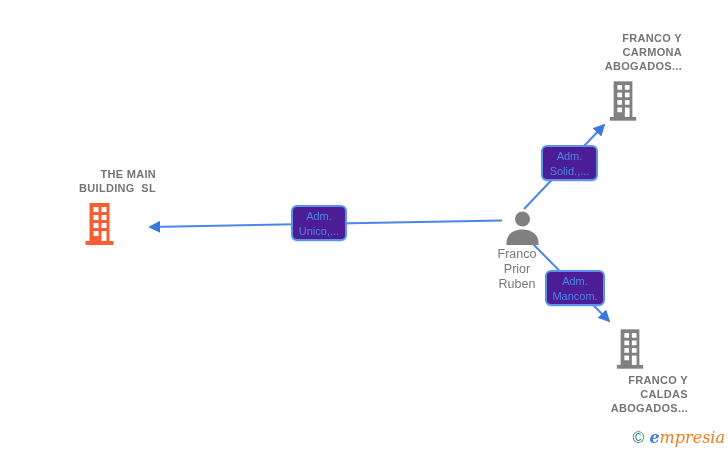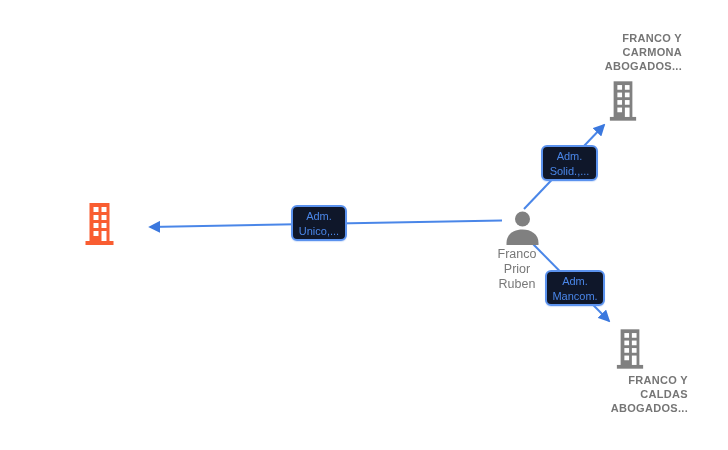--- a/index.html
+++ b/index.html
@@ -51,21 +51,21 @@
   .node-icon {
     position: absolute;
     z-index: 2;
   }
   .company-icon { color: #808080; }
   .company-icon.main { color: #f95d31; }
   .person-icon { color: #808080; }
   .edge-label {
     z-index: 3;
     box-sizing: border-box;
-    background: #0f172a;
+    background: #4c1d95;
     border: 2px solid #5b92ee;
     border-radius: 6px;
     color: #4a86e8;
     font-size: 11px;
     line-height: 15px;
     text-align: center;
     white-space: pre-line;
     padding: 2px 4px;
     box-shadow: 0 1px 1px rgba(91,146,238,0.25);
   }
@@ -128,20 +128,22 @@
       <rect x="10" y="20" width="5" height="5" fill="#ffffff"></rect>
       <rect x="18" y="20" width="5" height="5" fill="#ffffff"></rect>
       <rect x="10" y="28" width="5" height="5" fill="#ffffff"></rect>
       <rect x="18" y="28" width="5" height="10" fill="#ffffff"></rect>
     </svg>
   </div>
   <div class="company-label" style="left:574px; top:373px; width:114px;">FRANCO Y
 CALDAS
 ABOGADOS...</div>
 
+  <div class="company-label" style="left:44px; top:167px; width:112px;">THE MAIN
+BUILDING&nbsp; SL</div>
   <div class="node-icon company-icon main" style="left:83px; top:203px;">
     <svg width="33" height="42" viewBox="0 0 32 42">
       <rect x="6" y="0" width="20" height="39" fill="currentColor"></rect>
       <rect x="2" y="38" width="28" height="4" fill="currentColor"></rect>
       <rect x="10" y="4" width="5" height="5" fill="#ffffff"></rect>
       <rect x="18" y="4" width="5" height="5" fill="#ffffff"></rect>
       <rect x="10" y="12" width="5" height="5" fill="#ffffff"></rect>
       <rect x="18" y="12" width="5" height="5" fill="#ffffff"></rect>
       <rect x="10" y="20" width="5" height="5" fill="#ffffff"></rect>
       <rect x="18" y="20" width="5" height="5" fill="#ffffff"></rect>
@@ -160,14 +162,18 @@
 Prior
 Ruben</div>
 
   <div class="edge-label" style="left:291px; top:205px; width:56px; height:36px;">Adm.
 Unico,...</div>
   <div class="edge-label" style="left:541px; top:145px; width:57px; height:36px;">Adm.
 Solid.,...</div>
   <div class="edge-label" style="left:545px; top:270px; width:60px; height:36px;">Adm.
 Mancom.</div>
 
+  <div class="logo">
+    <span class="copy">©</span>
+    <span class="brand-e">e</span><span class="brand-rest">mpresia</span>
+  </div>
 
 </div>
 
 </body></html>

